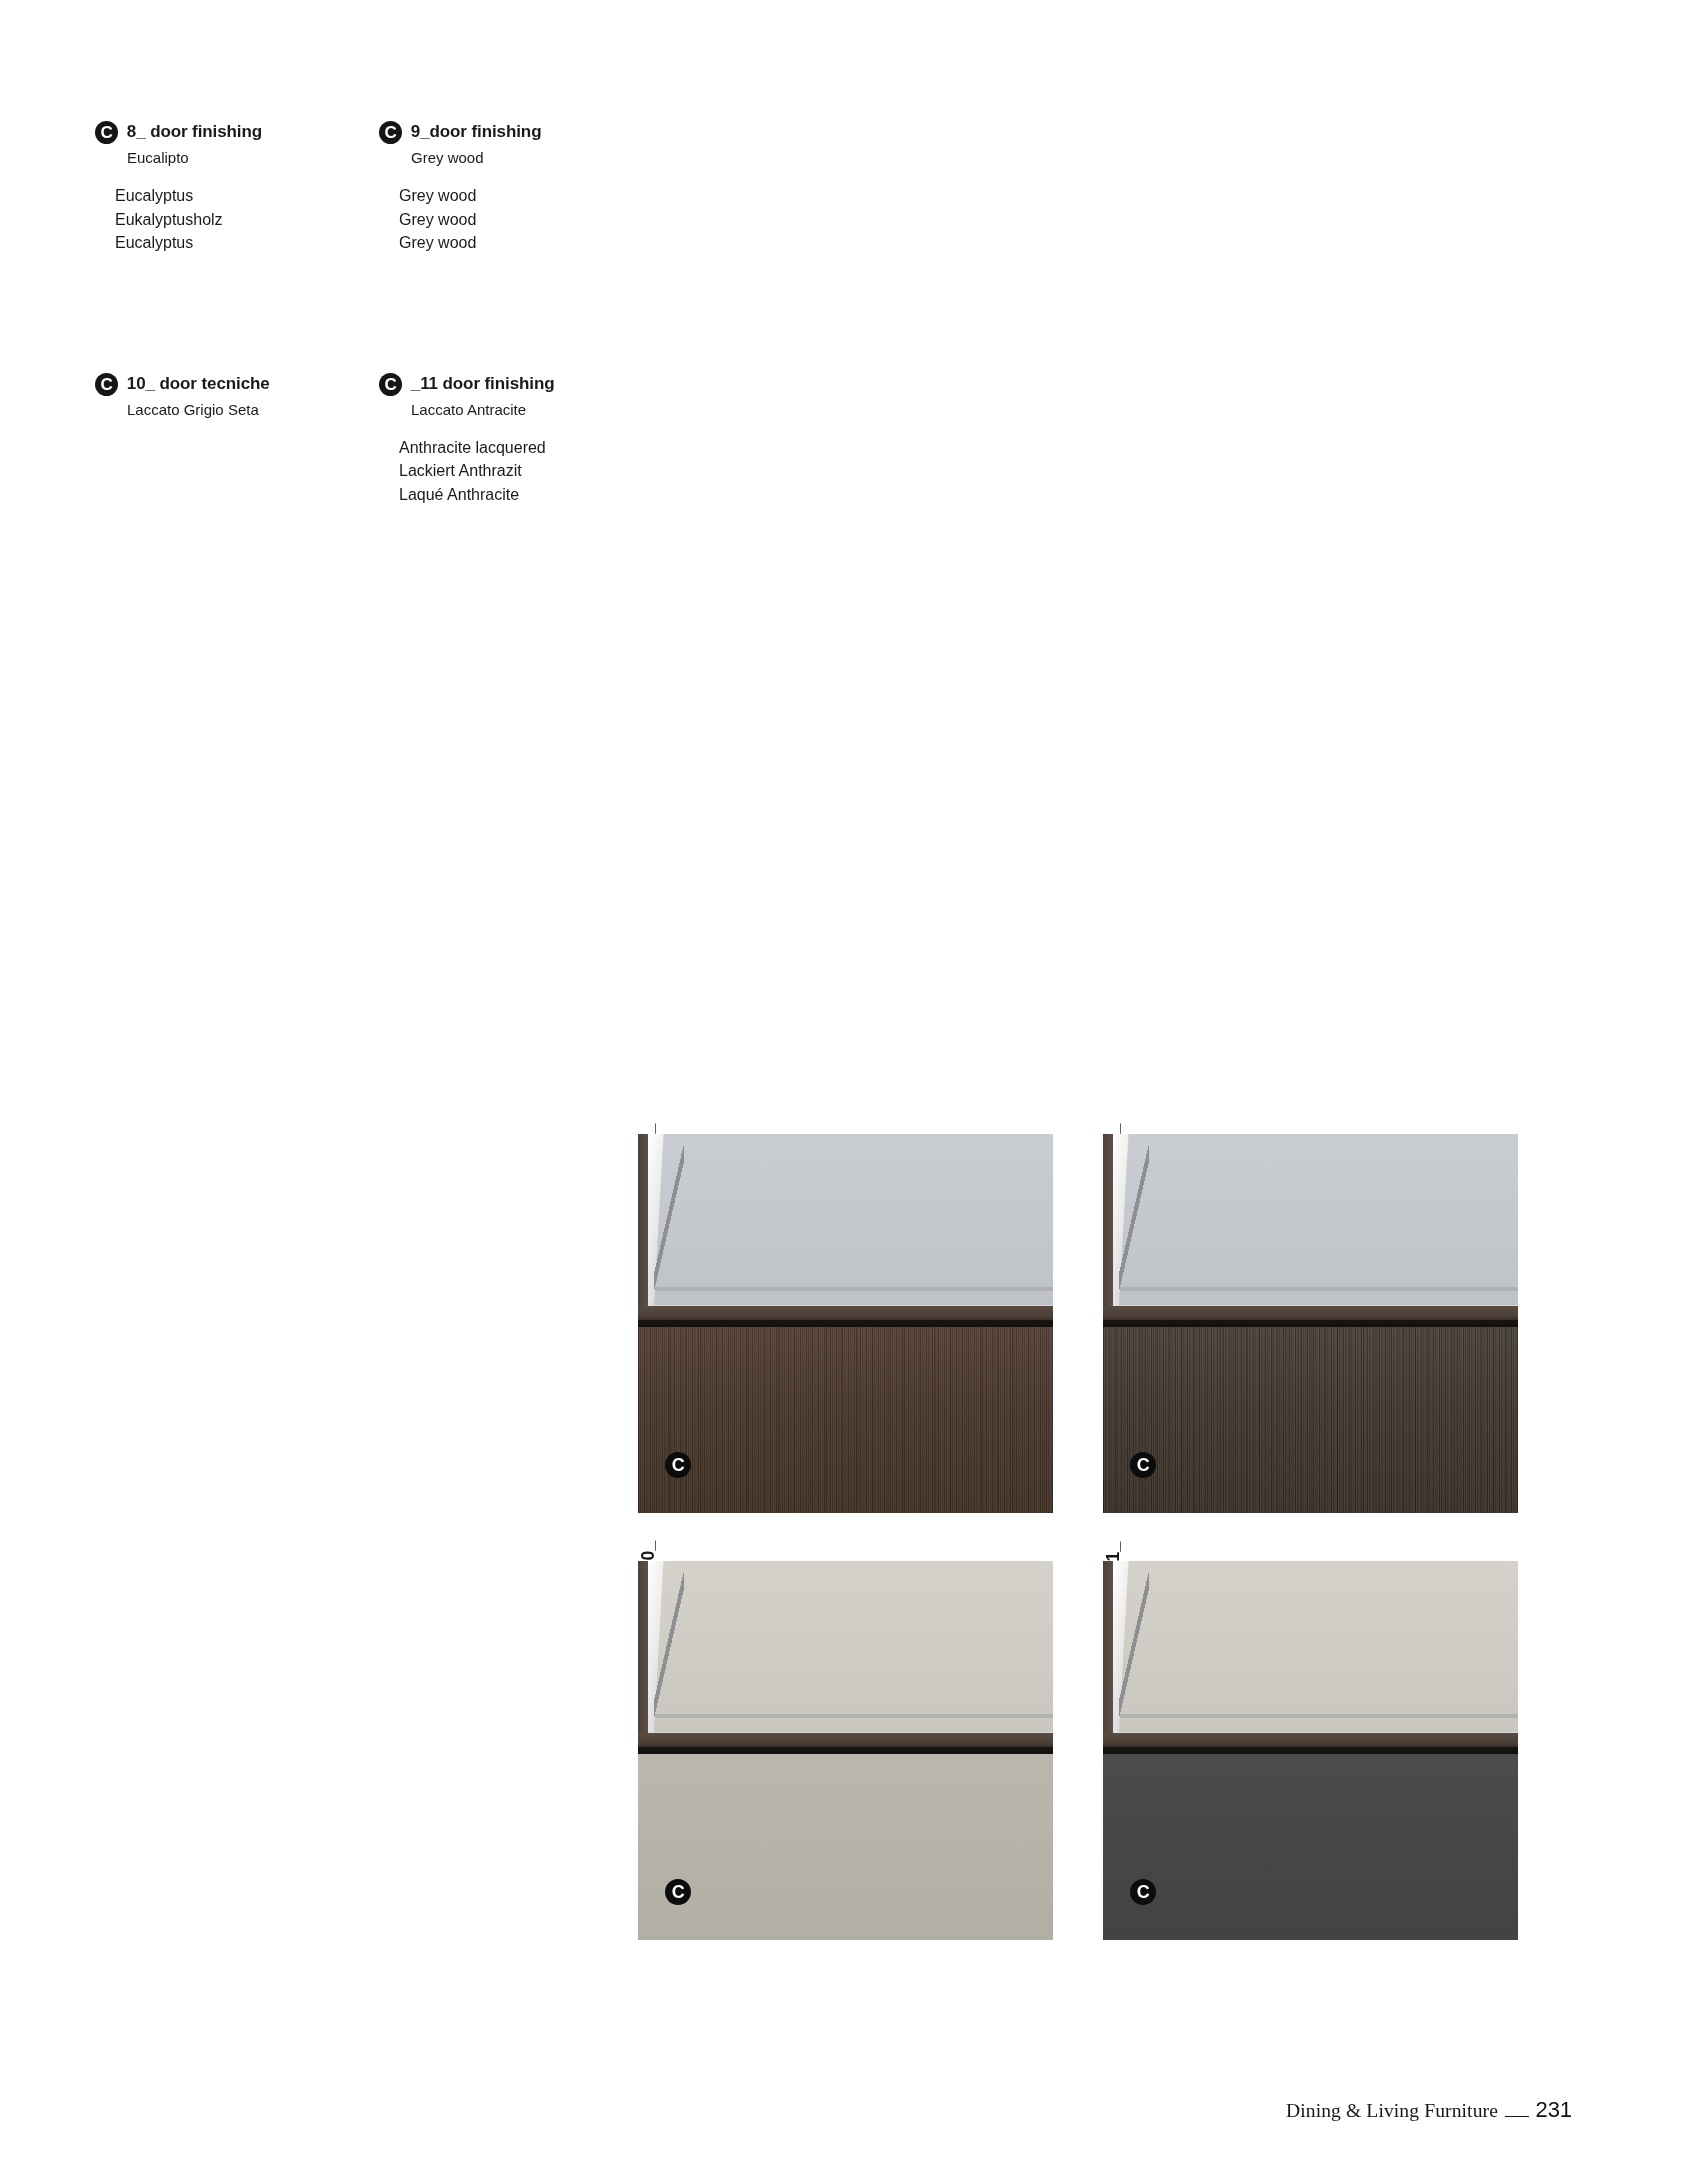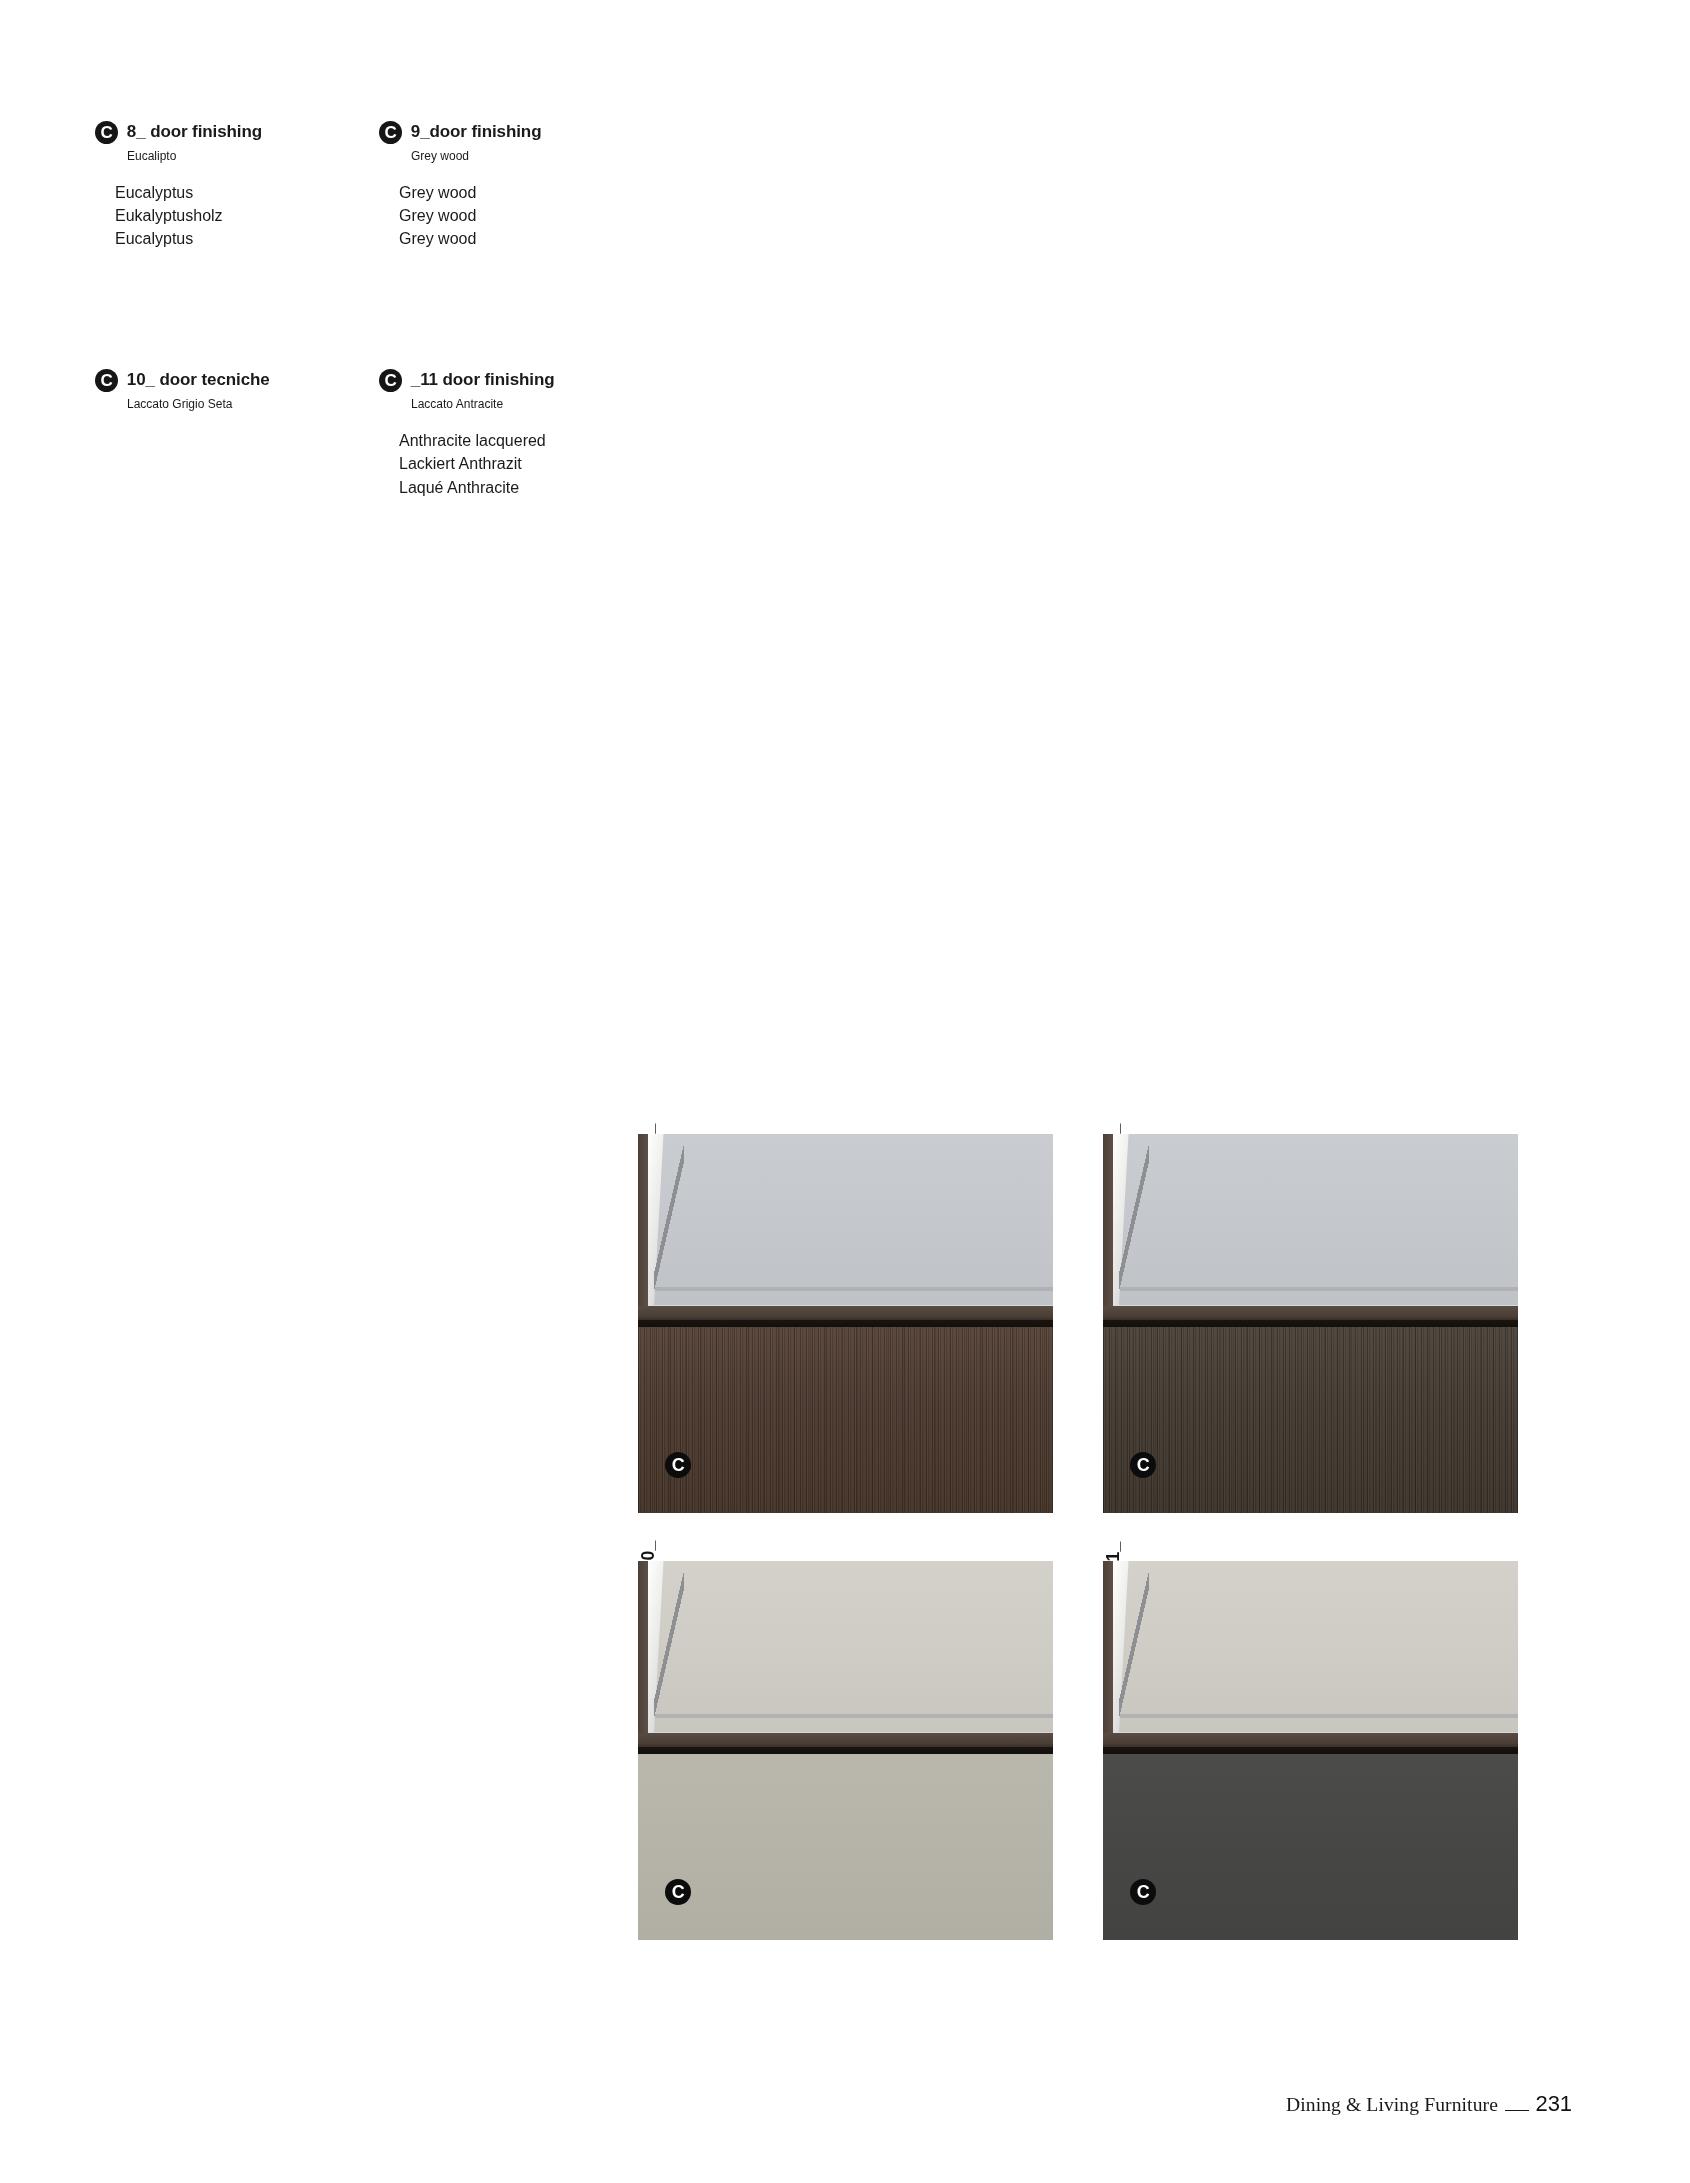--- a/index.html
+++ b/index.html
@@ -49,21 +49,21 @@
   }
   .entry-title {
     font-size: 17px;
     font-weight: 700;
     letter-spacing: -0.1px;
     line-height: 1.18;
     padding-top: 2px;
     white-space: nowrap;
   }
   .entry-sub {
-    font-size: 12px;
+    font-size: 15px;
     font-weight: 400;
     line-height: 1.18;
     margin-top: 5.4px;
     margin-left: 32px;
     white-space: nowrap;
   }
   .entry-trans {
     margin-top: 17.6px;
     margin-left: 20px;
     font-size: 16px;
@@ -226,21 +226,21 @@
     transform: rotate(-90deg);
     transform-origin: right bottom;
     white-space: nowrap;
     line-height: 1;
   }
 
   
   .footer {
     position: absolute;
     right: 119px;
-    bottom: 66px;
+    bottom: 60px;
     display: flex;
     align-items: baseline;
     gap: 0;
     white-space: nowrap;
   }
   .footer-label {
     font-family: "Liberation Serif", serif;
     font-size: 19.6px;
     color: #171717;
     letter-spacing: 0.1px;

